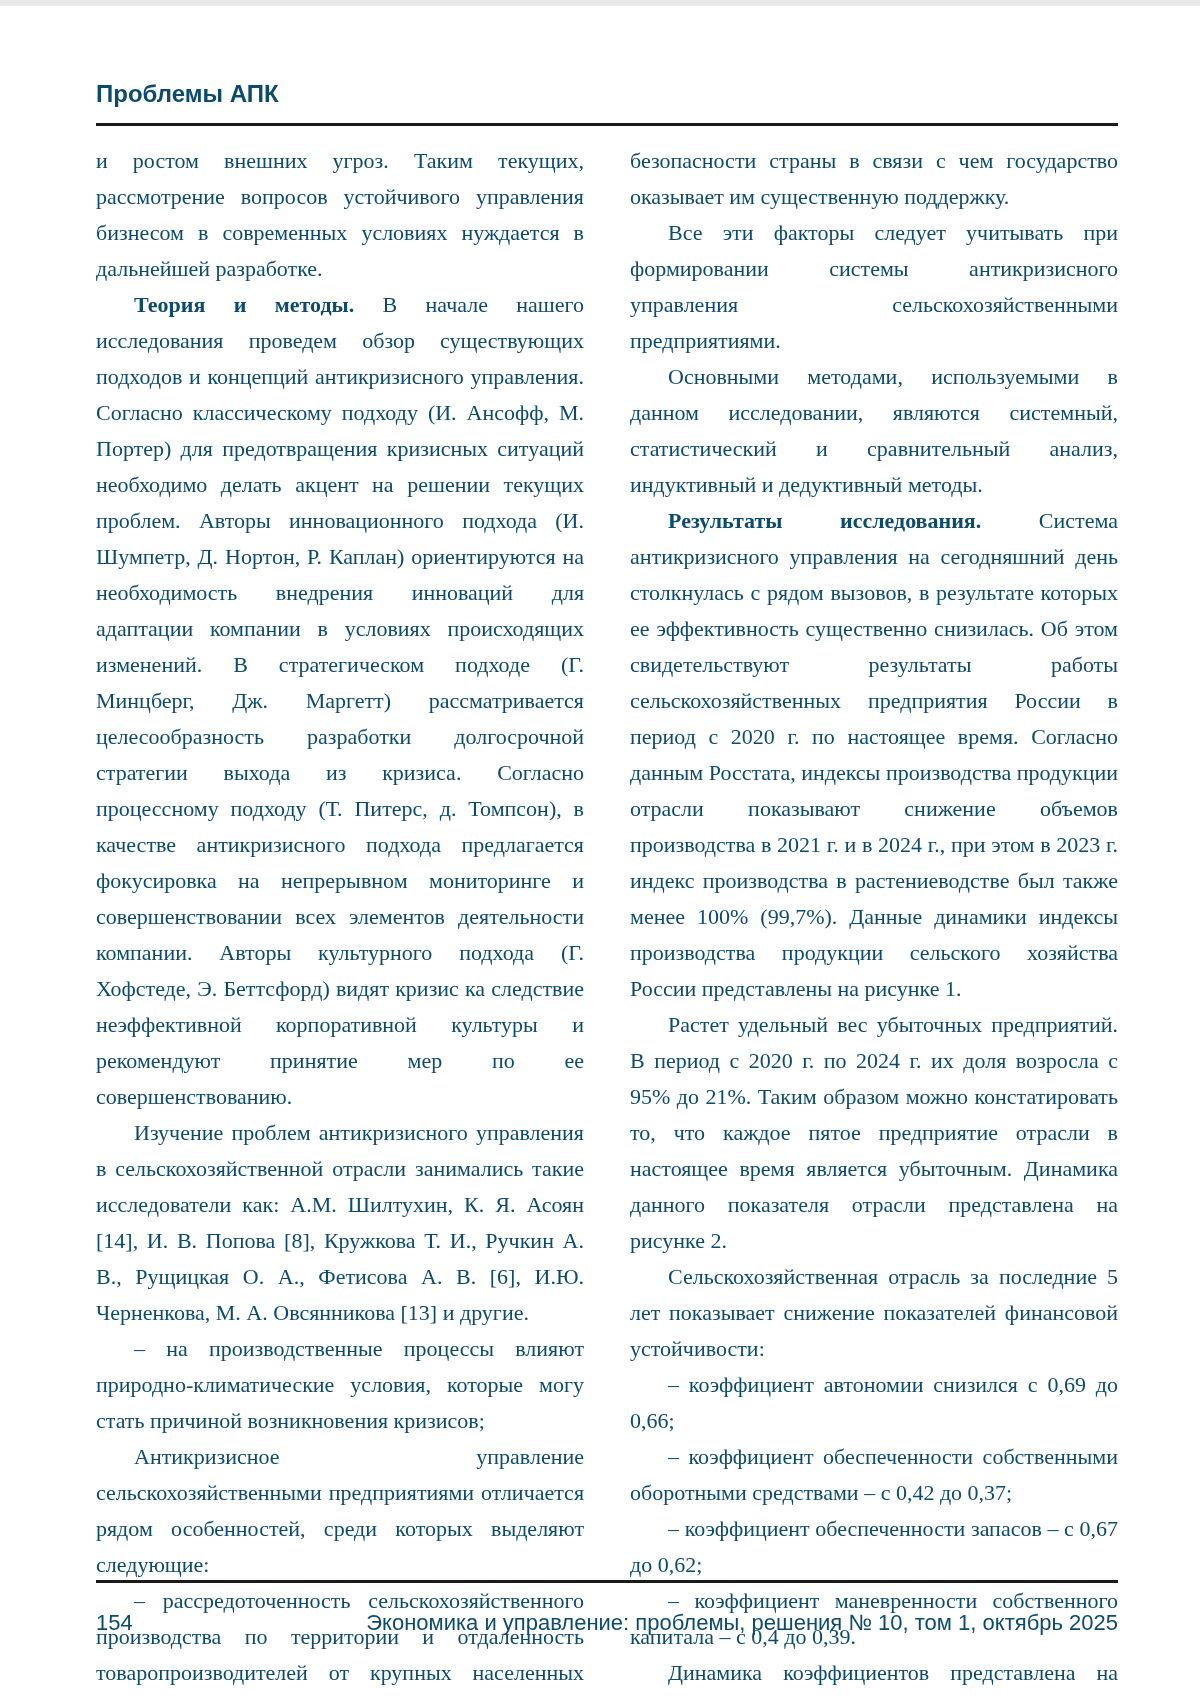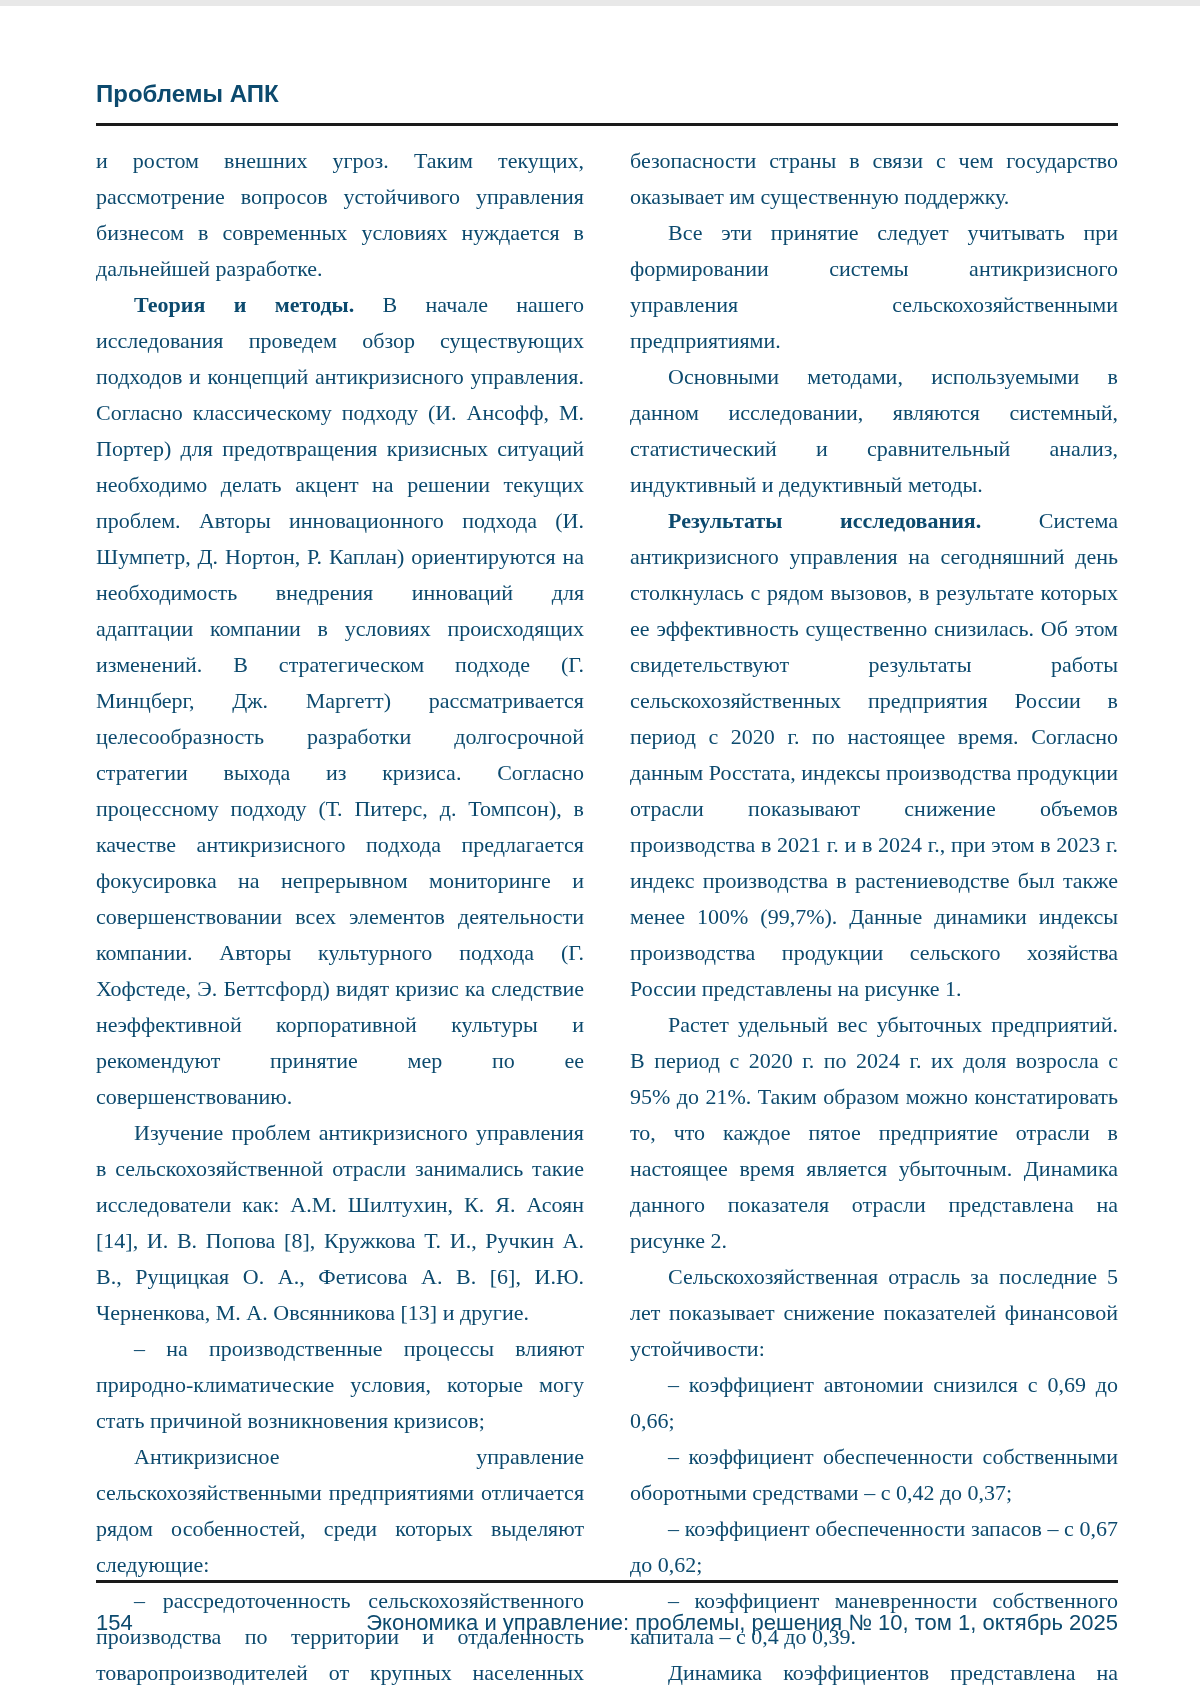--- a/index.html
+++ b/index.html
@@ -94,21 +94,21 @@
         <p class="para indent"><b class="lead">Теория и методы.</b> <span>В начале нашего исследования проведем обзор существующих подходов и концепций антикризисного управления. Согласно классическому подходу (И. Ансофф, М. Портер) для предотвращения кризисных ситуаций необходимо делать акцент на решении текущих проблем. Авторы инновационного подхода (И. Шумпетр, Д. Нортон, Р. Каплан) ориентируются на необходимость внедрения инноваций для адаптации компании в условиях происходящих изменений. В стратегическом подходе (Г. Минцберг, Дж. Маргетт) рассматривается целесообразность разработки долгосрочной стратегии выхода из кризиса. Согласно процессному подходу (Т. Питерс, д. Томпсон), в качестве антикризисного подхода предлагается фокусировка на непрерывном мониторинге и совершенствовании всех элементов деятельности компании. Авторы культурного подхода (Г. Хофстеде, Э. Беттсфорд) видят кризис ка следствие неэффективной корпоративной культуры и рекомендуют принятие мер по ее совершенствованию.</span></p>
         <p class="para indent"><span>Изучение проблем антикризисного управления в сельскохозяйственной отрасли занимались такие исследователи как: А.М. Шилтухин, К. Я. Асоян [14], И. В. Попова [8], Кружкова Т. И., Ручкин А. В., Рущицкая О. А., Фетисова А. В. [6], И.Ю. Черненкова, М. А. Овсянникова [13] и другие.</span></p>
         <p class="para indent"><span>– на производственные процессы влияют природно-климатические условия, которые могу стать причиной возникновения кризисов;</span></p>
         <p class="para indent"><span>Антикризисное управление сельскохозяйственными предприятиями отличается рядом особенностей, среди которых выделяют следующие:</span></p>
         <p class="para indent"><span>– рассредоточенность сельскохозяйственного производства по территории и отдаленность товаропроизводителей от крупных населенных пунктов, создающая логистические риски и кадровые проблемы;</span></p>
 
       </div>
 
       <div class="col">
         <p class="para"><span>безопасности страны в связи с чем государство оказывает им существенную поддержку.</span></p>
-        <p class="para indent"><span>Все эти принятие следует учитывать при формировании системы антикризисного управления сельскохозяйственными предприятиями.</span></p>
+        <p class="para indent"><span>Все эти факторы следует учитывать при формировании системы антикризисного управления сельскохозяйственными предприятиями.</span></p>
         <p class="para indent"><span>Основными методами, используемыми в данном исследовании, являются системный, статистический и сравнительный анализ, индуктивный и дедуктивный методы.</span></p>
         <p class="para indent"><b class="lead">Результаты исследования.</b> <span>Система антикризисного управления на сегодняшний день столкнулась с рядом вызовов, в результате которых ее эффективность существенно снизилась. Об этом свидетельствуют результаты работы сельскохозяйственных предприятия России в период с 2020 г. по настоящее время. Согласно данным Росстата, индексы производства продукции отрасли показывают снижение объемов производства в 2021 г. и в 2024 г., при этом в 2023 г. индекс производства в растениеводстве был также менее 100% (99,7%). Данные динамики индексы производства продукции сельского хозяйства России представлены на рисунке 1.</span></p>
         <p class="para indent"><span>Растет удельный вес убыточных предприятий. В период с 2020 г. по 2024 г. их доля возросла с 95% до 21%. Таким образом можно констатировать то, что каждое пятое предприятие отрасли в настоящее время является убыточным. Динамика данного показателя отрасли представлена на рисунке 2.</span></p>
         <p class="para indent"><span>Сельскохозяйственная отрасль за последние 5 лет показывает снижение показателей финансовой устойчивости:</span></p>
         <p class="para indent"><span>– коэффициент автономии снизился с 0,69 до 0,66;</span></p>
         <p class="para indent"><span>– коэффициент обеспеченности собственными оборотными средствами – с 0,42 до 0,37;</span></p>
         <p class="para indent"><span>– коэффициент обеспеченности запасов – с 0,67 до 0,62;</span></p>
         <p class="para indent"><span>– коэффициент маневренности собственного капитала – с 0,4 до 0,39.</span></p>
         <p class="para indent"><span>Динамика коэффициентов представлена на рисунке 3.</span></p>
 

